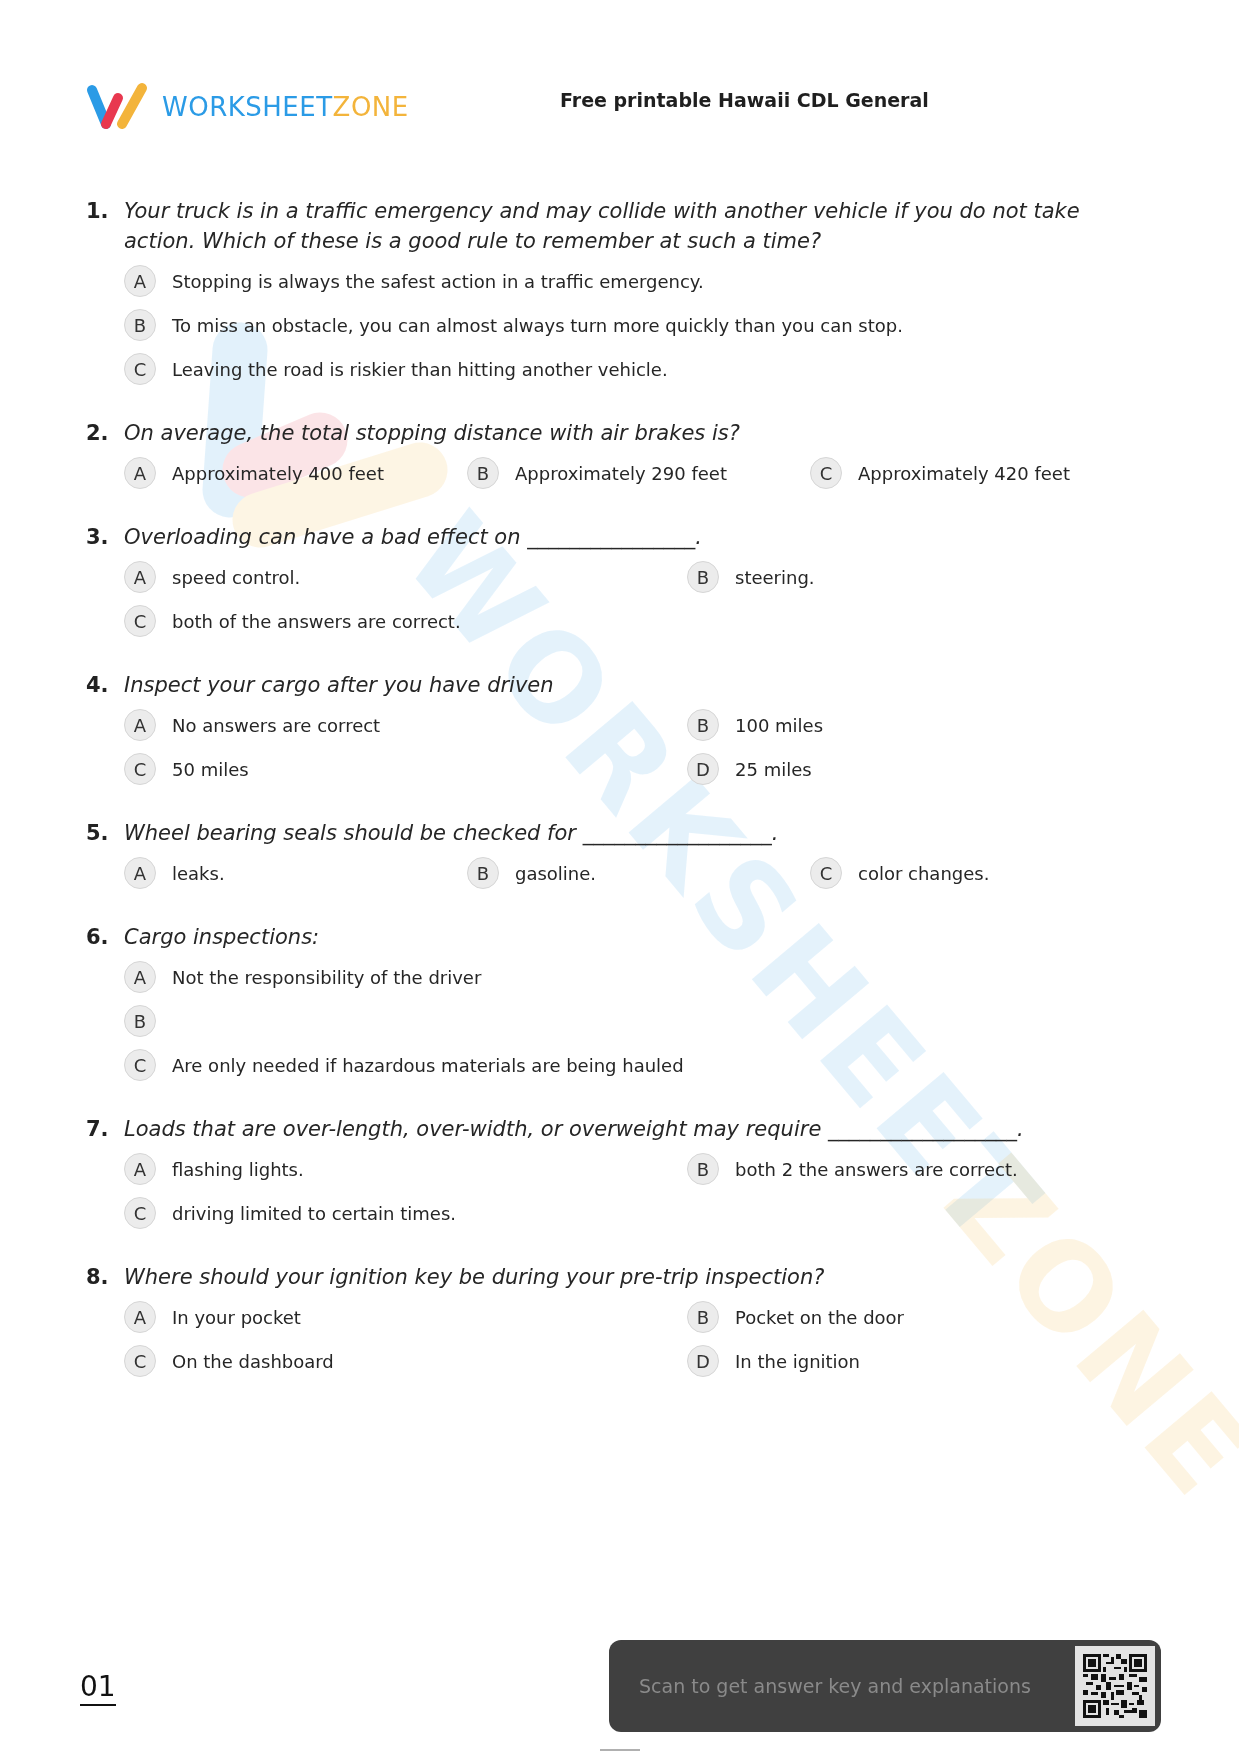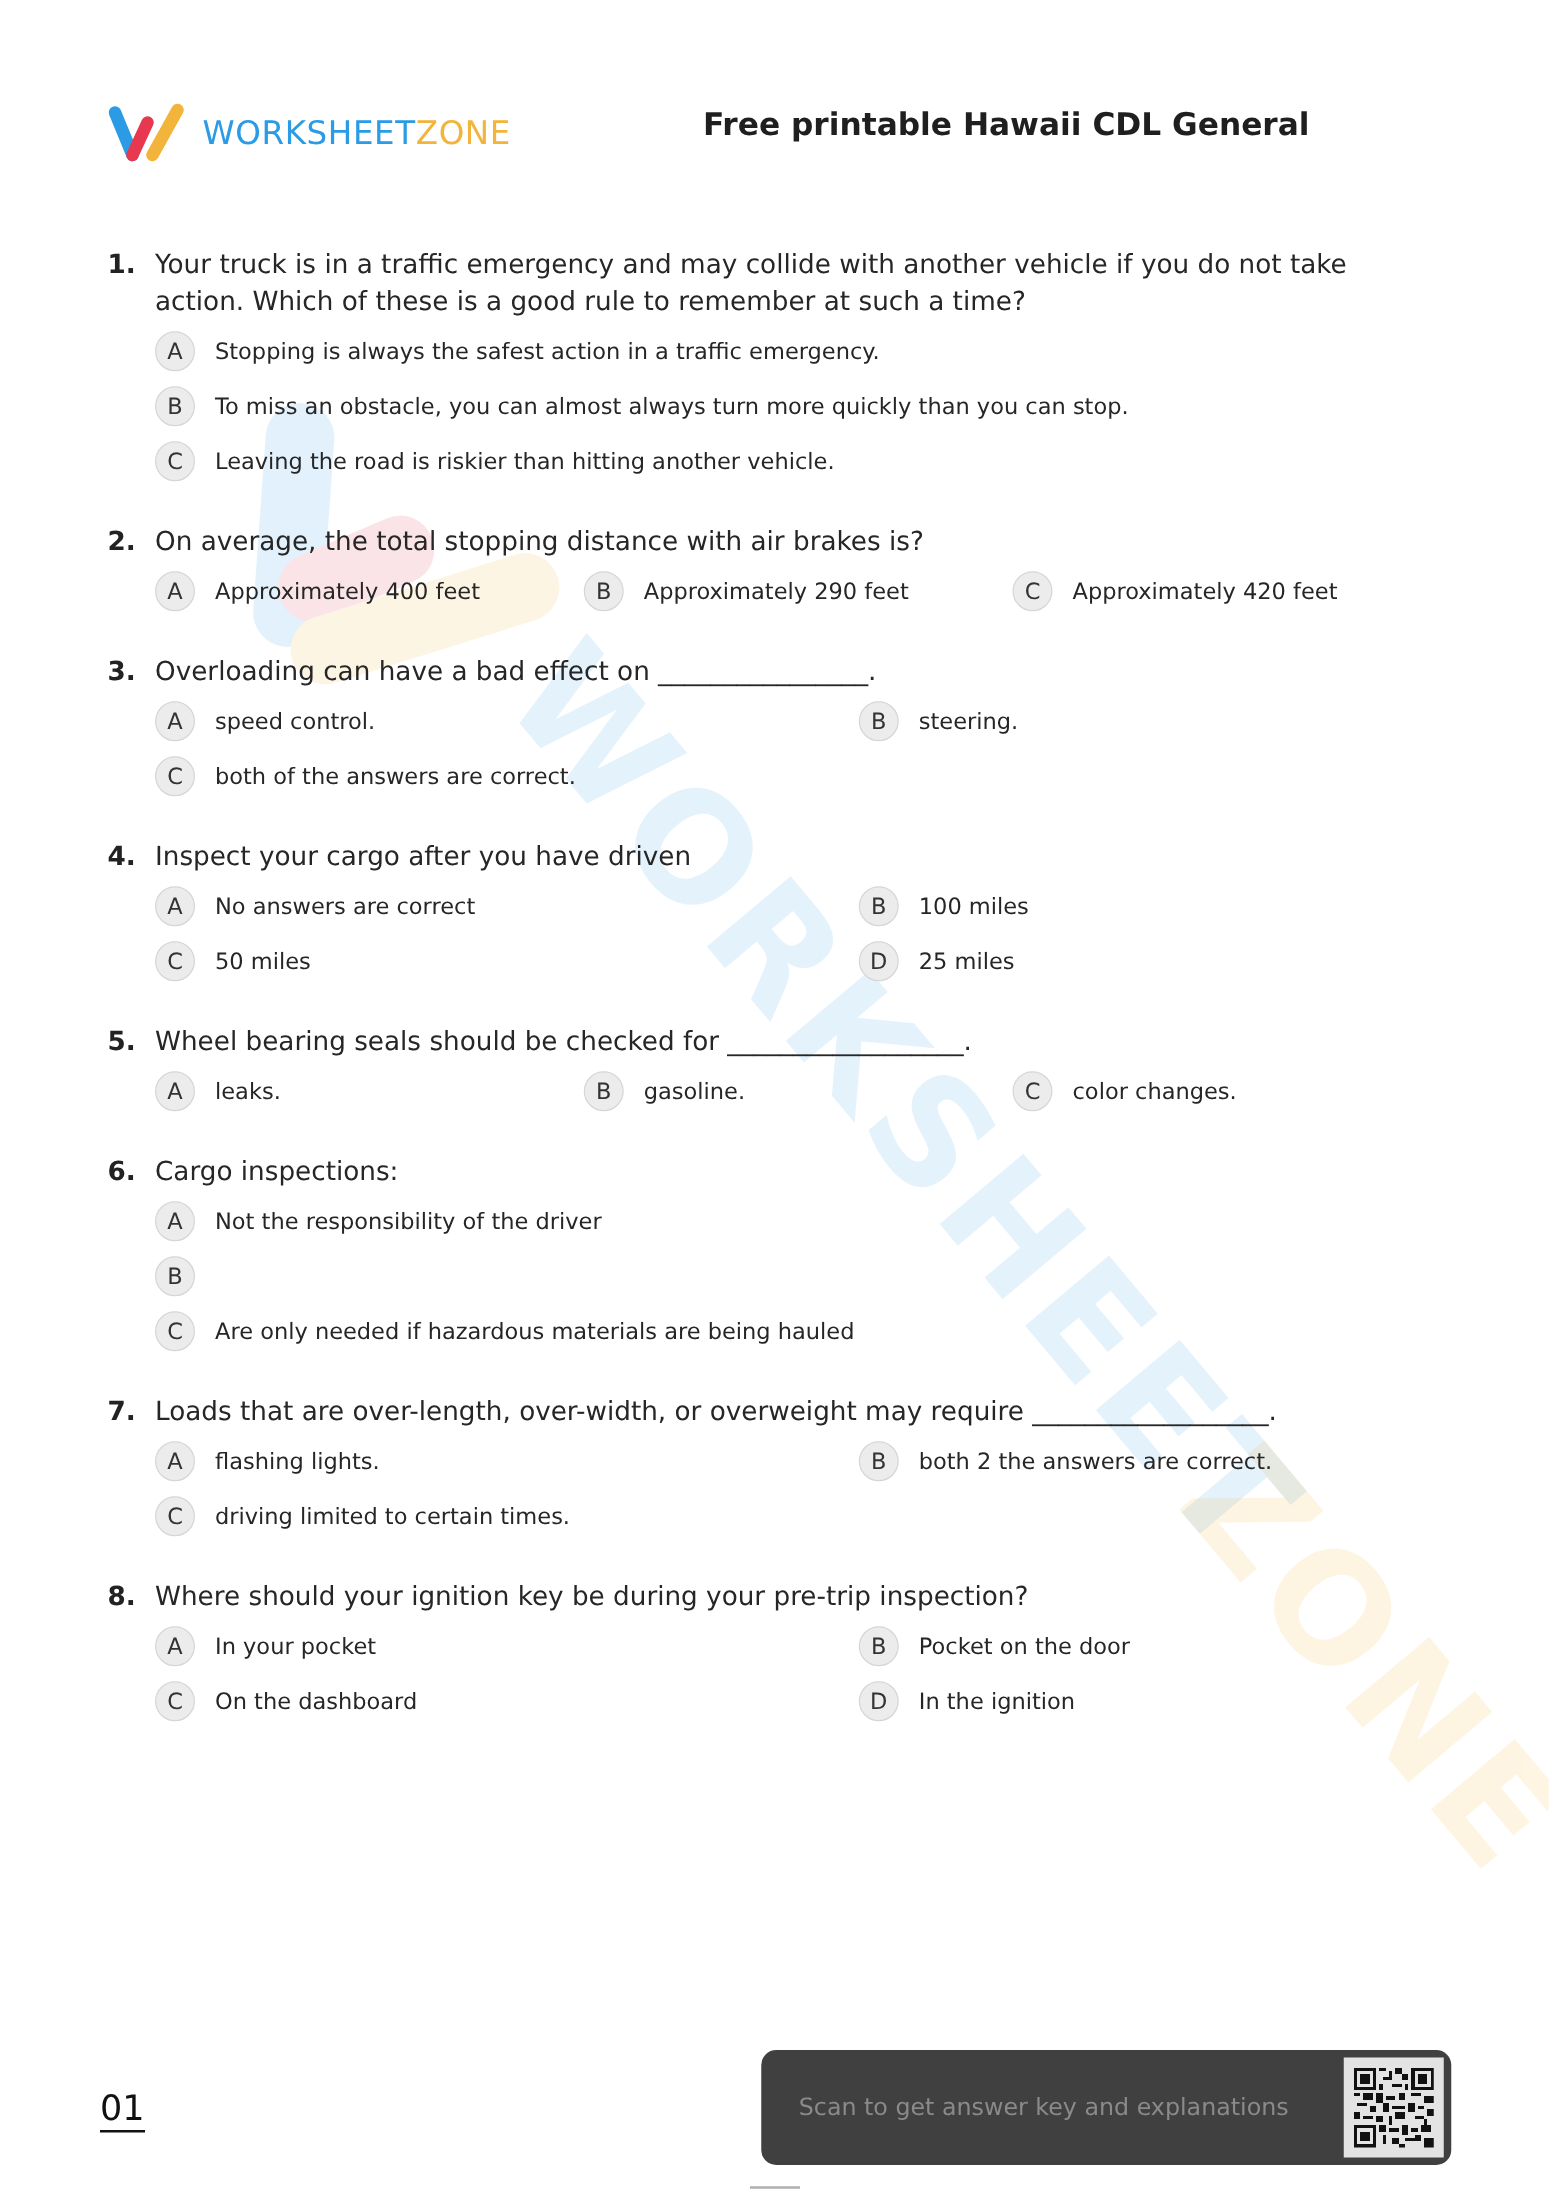--- a/index.html
+++ b/index.html
@@ -33,24 +33,23 @@
     font-size: 26px;
     letter-spacing: 0.5px;
     font-weight: 400;
   }
   .logo-text .w1 { color: #2b9be6; }
   .logo-text .w2 { color: #f3b43b; }
 
   .title {
     position: absolute;
     left: 560px; top: 80px; width: 490px;
-    text-align: center;
     font-family: "DejaVu Sans", sans-serif;
     font-weight: bold;
-    font-size: 25px;
+    font-size: 19px;
     line-height: 40px;
     color: #1f1f1f;
     z-index: 2;
   }
 
   
   .questions {
     position: absolute;
     left: 86px; top: 196px; width: 1080px;
     z-index: 2;
@@ -63,20 +62,21 @@
     font-size: 21px;
     line-height: 30px;
     color: #222;
   }
   .q-text {
     flex: 1;
     font-size: 21px;
     line-height: 30px;
     color: #262626;
     padding-right: 40px;
+    font-style: italic;
   }
   .options {
     margin-left: 38px;
     margin-top: 10px;
     display: grid;
     row-gap: 14px;
   }
   .options.cols1 { grid-template-columns: 1fr; }
   .options.cols2 { grid-template-columns: 563px 1fr; }
   .options.cols3 { grid-template-columns: 343px 343px 1fr; }

